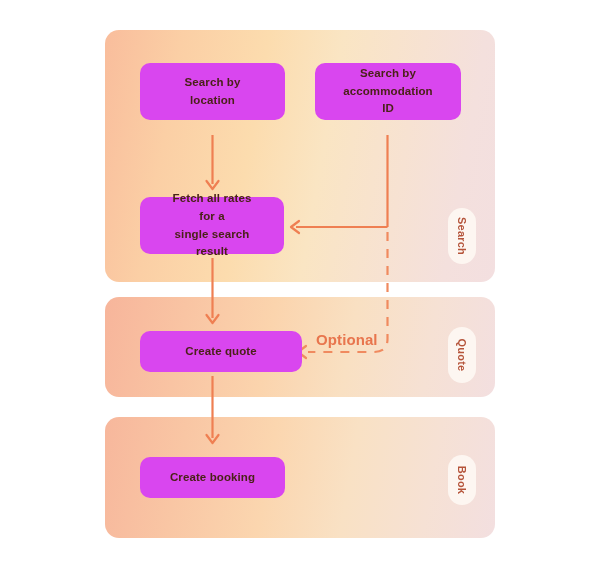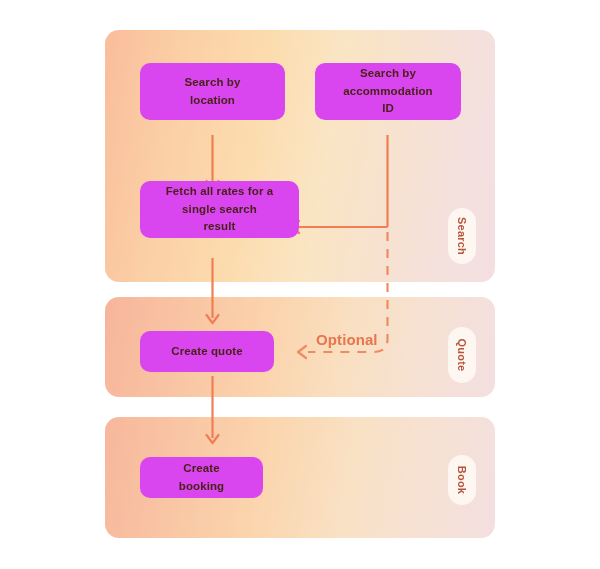--- a/index.html
+++ b/index.html
@@ -77,23 +77,23 @@
     color: #4a2118;
     font-size: 11.5px;
     font-weight: 700;
     line-height: 1.55;
     letter-spacing: 0.1px;
     padding: 6px 25px;
   }
 
   .node-search-location   { left: 140px; top: 63px;  width: 145px; height: 57px; }
   .node-search-accom      { left: 315px; top: 63px;  width: 146px; height: 57px; }
-  .node-fetch-rates       { left: 140px; top: 181px; width: 159px; height: 57px; }
-  .node-create-quote      { left: 140px; top: 331px; width: 134px; height: 41px; }
-  .node-create-booking    { left: 140px; top: 457px; width: 123px; height: 41px; }
+  .node-fetch-rates       { left: 140px; top: 197px; width: 144px; height: 57px; }
+  .node-create-quote      { left: 140px; top: 331px; width: 162px; height: 41px; }
+  .node-create-booking    { left: 140px; top: 457px; width: 145px; height: 41px; }
 
   
   .pill {
     position: absolute;
     width: 28px;
     background: #fdf6f1;
     border-radius: 14px;
     display: flex;
     align-items: center;
     justify-content: center;

